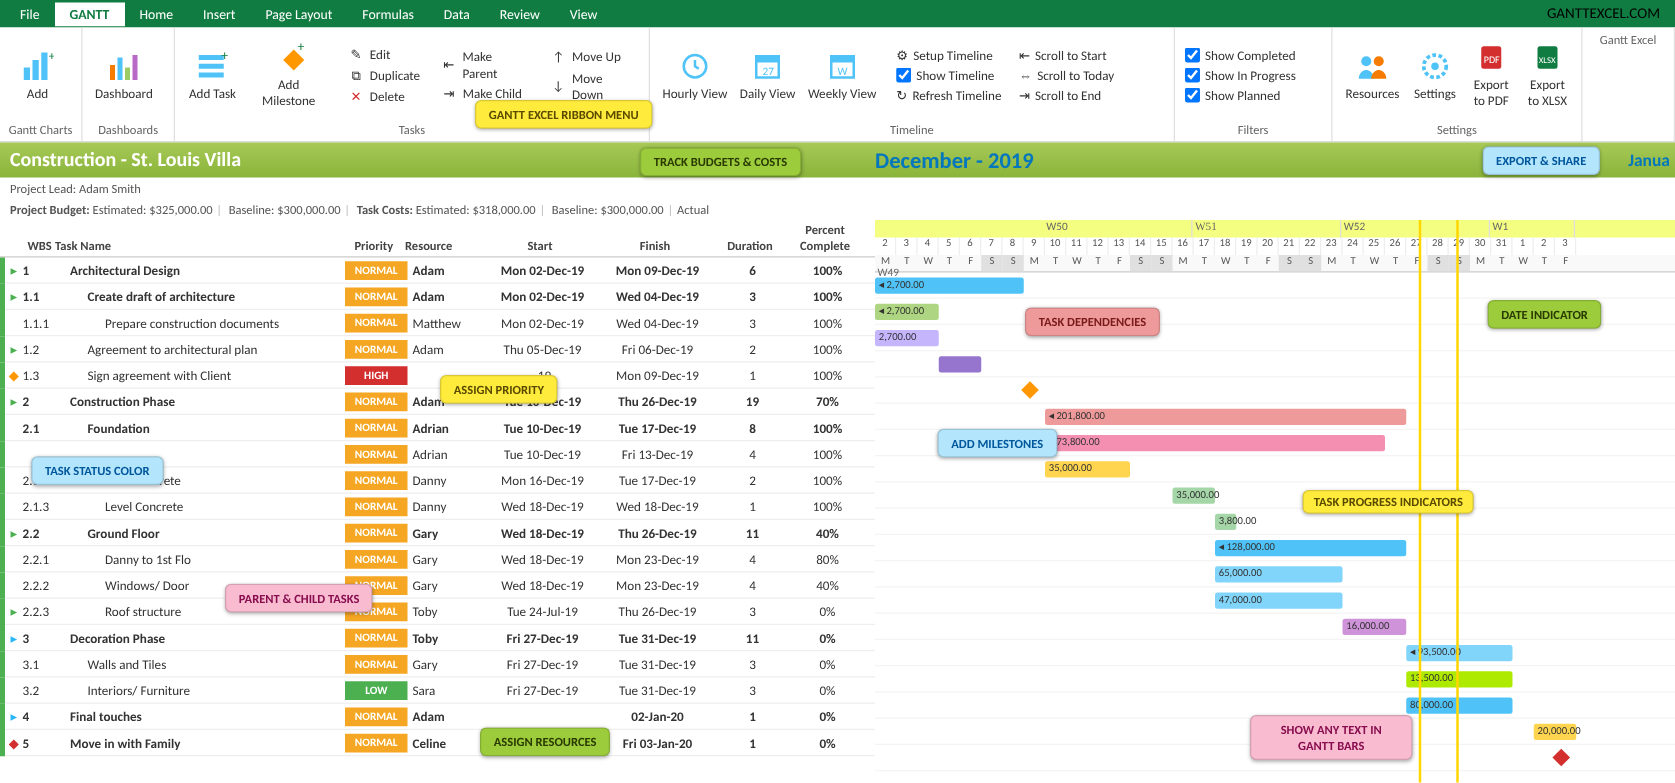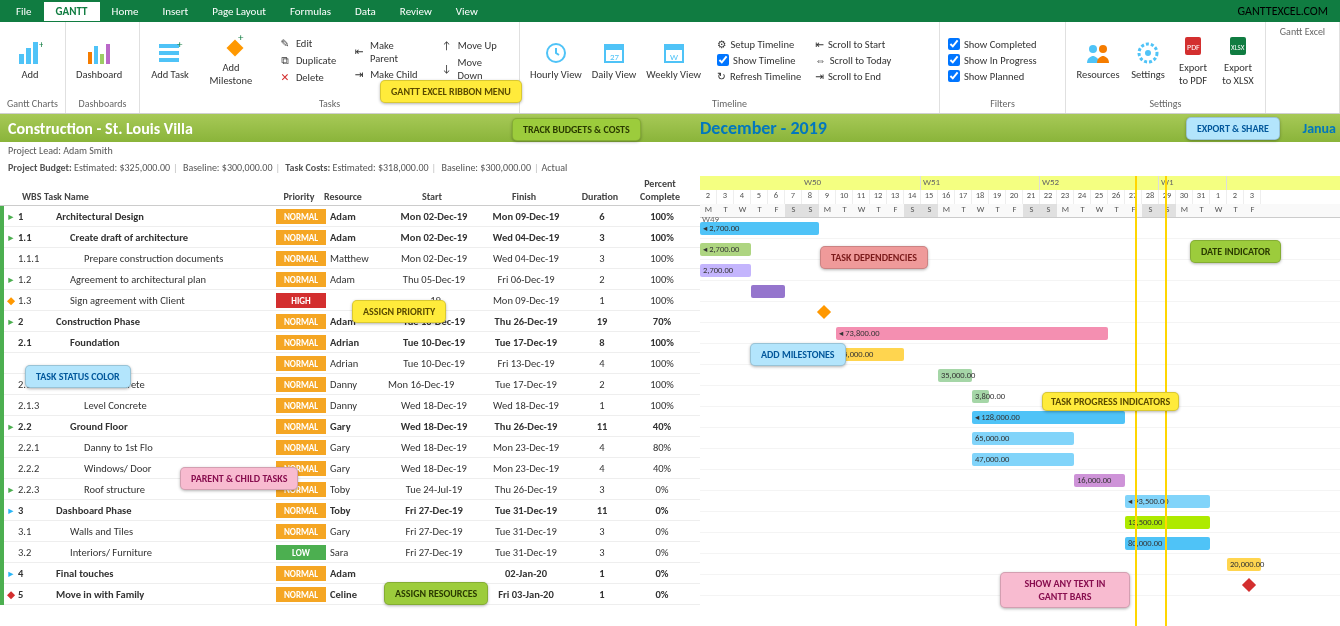--- a/index.html
+++ b/index.html
@@ -430,21 +430,21 @@
   <div class="gcell" style="width:60px;text-align:center">4</div>
   <div class="gcell" style="width:60px;text-align:center">100%</div>
         </div>
         <div class="grow">
           <div class="handle"></div>
   <div class="marker" style="color:#666"></div>
   <div class="gcell" style="width:28px;text-align:left">2.1.2</div>
   <div class="gcell" style="width:230px;padding-left:38px">Pour Concrete</div>
   <div class="pri normal">NORMAL</div>
   <div class="gcell" style="width:62px;padding-left:4px">Danny</div>
-  <div class="gcell" style="width:92px;">Mon 16-Dec-19</div>
+  <div class="gcell" style="width:92px;text-align:center">Mon 16-Dec-19</div>
   <div class="gcell" style="width:92px;text-align:center">Tue 17-Dec-19</div>
   <div class="gcell" style="width:60px;text-align:center">2</div>
   <div class="gcell" style="width:60px;text-align:center">100%</div>
         </div>
         <div class="grow">
           <div class="handle"></div>
   <div class="marker" style="color:#666"></div>
   <div class="gcell" style="width:28px;text-align:left">2.1.3</div>
   <div class="gcell" style="width:230px;padding-left:38px">Level Concrete</div>
   <div class="pri normal">NORMAL</div>
@@ -499,21 +499,21 @@
   <div class="gcell" style="width:62px;padding-left:4px">Toby</div>
   <div class="gcell" style="width:92px;text-align:center">Tue 24-Jul-19</div>
   <div class="gcell" style="width:92px;text-align:center">Thu 26-Dec-19</div>
   <div class="gcell" style="width:60px;text-align:center">3</div>
   <div class="gcell" style="width:60px;text-align:center">0%</div>
         </div>
         <div class="grow bold">
           <div class="handle"></div>
   <div class="marker" style="color:#29b6f6">▸</div>
   <div class="gcell" style="width:28px;text-align:left">3</div>
-  <div class="gcell" style="width:230px;padding-left:10px">Dashboard Phase</div>
+  <div class="gcell" style="width:230px;padding-left:10px">Decoration Phase</div>
   <div class="pri normal">NORMAL</div>
   <div class="gcell" style="width:62px;padding-left:4px">Toby</div>
   <div class="gcell" style="width:92px;text-align:center">Fri 27-Dec-19</div>
   <div class="gcell" style="width:92px;text-align:center">Tue 31-Dec-19</div>
   <div class="gcell" style="width:60px;text-align:center">11</div>
   <div class="gcell" style="width:60px;text-align:center">0%</div>
         </div>
         <div class="grow">
           <div class="handle"></div>
   <div class="marker" style="color:#666"></div>
@@ -560,22 +560,22 @@
   <div class="gcell" style="width:92px;text-align:center">Fri 03-Jan-20</div>
   <div class="gcell" style="width:92px;text-align:center">Fri 03-Jan-20</div>
   <div class="gcell" style="width:60px;text-align:center">1</div>
   <div class="gcell" style="width:60px;text-align:center">0%</div>
         </div>
       </div>
   </div>
   <div class="gantt">
     <div class="weekhead" id="weekhead">
         <div style="width: 102px; margin-top: 37px;">W49</div>
-        <div style="width: 119px;">W50</div>
-        <div style="width: 119px;">W51</div>
+        <div style="width: 119px; margin-left: 33px;">W50</div>
+        <div style="width: 119px; font-family: Liberation Serif, serif;">W51</div>
         <div style="width: 119px;">W52</div>
         <div style="width: 68px;">W1</div>
       </div>
     <div class="dayhead" id="dayhead">
         <div>2</div>
         <div>3</div>
         <div>4</div>
         <div>5</div>
         <div>6</div>
         <div>7</div>
@@ -652,20 +652,23 @@
         <div class="gbrow">
           <div class="bar" style="left: 0px; width: 51px; background: #c4b5fd;">2,700.00</div>
         </div>
         <div class="gbrow">
           <div class="bar" style="left: 51px; width: 34px; background: rgb(149, 117, 205);"></div>
         </div>
         <div class="gbrow">
           <div class="diamond" style="left: 119px; background: rgb(255, 152, 0);"></div>
         </div>
         <div class="gbrow">
+          <div class="bar" style="left: 136px; width: 289px; background: rgb(239, 154, 154);">◂ 201,800.00</div>
+        </div>
+        <div class="gbrow">
           <div class="bar" style="left: 136px; width: 272px; background: rgb(244, 143, 177);">◂ 73,800.00</div>
         </div>
         <div class="gbrow">
           <div class="bar" style="left: 136px; width: 68px; background: rgb(255, 213, 79);">35,000.00</div>
         </div>
         <div class="gbrow">
           <div class="bar" style="left: 238px; width: 34px; background: rgb(165, 214, 167);">35,000.00</div>
         </div>
         <div class="gbrow">
           <div class="bar" style="left: 272px; width: 17px; background: rgb(165, 214, 167);">3,800.00</div>

